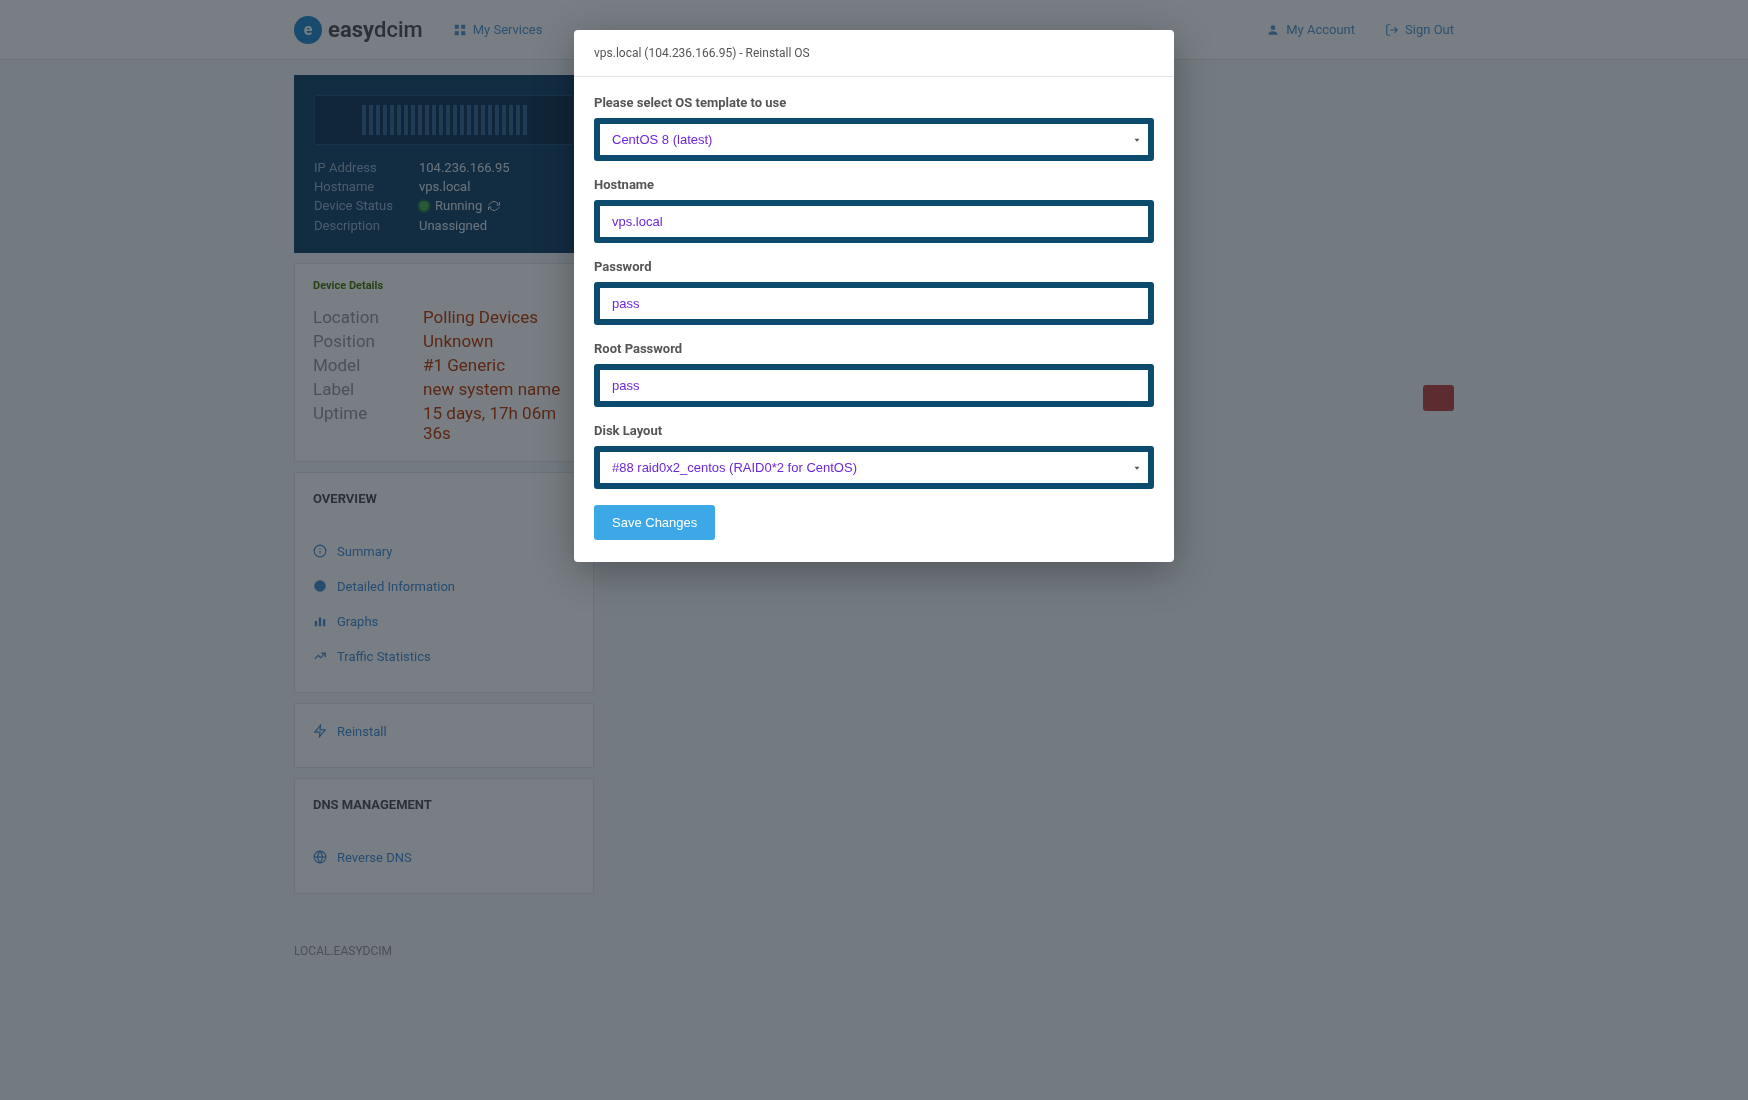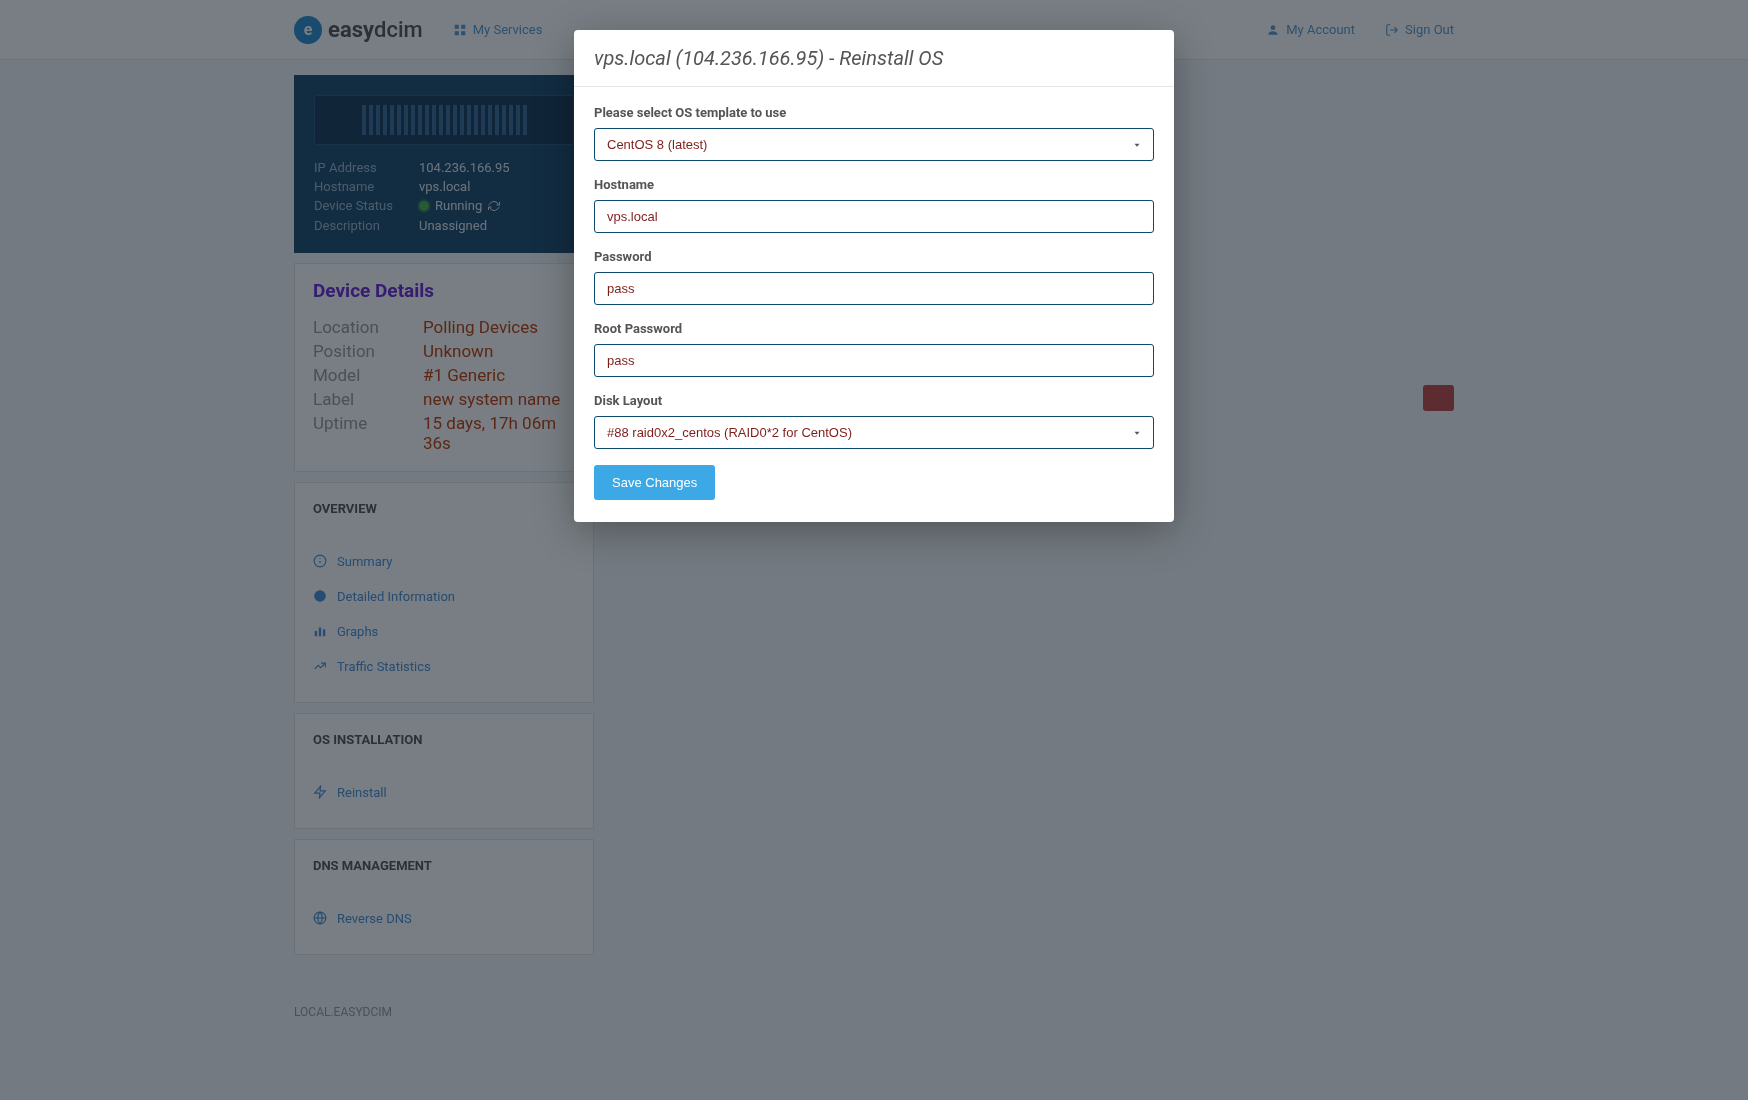--- a/index.html
+++ b/index.html
@@ -108,22 +108,22 @@
     .status-dot { width: 10px; height: 10px; background: #4caf50; border-radius: 50%; display: inline-block; box-shadow: 0 0 0 2px rgba(76,175,80,0.3); }
 
     .panel {
       background: #fff;
       border: 1px solid #e5e5e5;
       margin-top: 10px;
     }
     .panel-section-title {
       padding: 15px 18px;
       font-weight: 700;
-      color: #6d28d9;
-      font-size: 19px;
+      color: #4d7c0f;
+      font-size: 11px;
     }
     .details-grid {
       padding: 0 18px 18px;
       display: grid;
       grid-template-columns: 110px 1fr;
       row-gap: 4px;
       font-size: 17px;
     }
     .details-label { color: #999; }
     .details-value { color: #c2410c; }
@@ -186,23 +186,22 @@
     .modal {
       width: 600px;
       background: #fff;
       border-radius: 4px;
       margin-top: 30px;
       box-shadow: 0 10px 40px rgba(0,0,0,0.3);
     }
     .modal-header {
       padding: 16px 20px;
       border-bottom: 1px solid #e5e5e5;
-      font-size: 20px;
+      font-size: 12px;
       color: #555;
-      font-style: italic;
     }
     .modal-body {
       padding: 18px 20px 22px;
     }
     .modal-desc {
       color: #777;
       font-size: 13px;
       line-height: 1.5;
       margin-bottom: 18px;
     }
@@ -210,24 +209,24 @@
       display: block;
       font-weight: 700;
       color: #555;
       font-size: 13px;
       margin-bottom: 8px;
     }
     .form-group { margin-bottom: 16px; }
     .form-control, .form-select {
       width: 100%;
       padding: 8px 12px;
-      border: 1px solid #0c4a6e;
+      border: 6px solid #0c4a6e;
       border-radius: 3px;
       font-size: 13px;
-      color: #7f1d1d;
+      color: #6d28d9;
       background: #fff;
     }
     .form-select {
       appearance: none;
       position: relative;
     }
     .select-wrap { position: relative; }
     .select-caret {
       position: absolute;
       right: 12px;
@@ -381,21 +380,20 @@
           <svg class="icon-sm" viewBox="0 0 24 24" fill="none" stroke="currentColor" stroke-width="2">
               <polyline points="3 17 9 11 13 15 21 7"></polyline>
               <polyline points="14 7 21 7 21 14"></polyline>
             </svg>
           <span>Traffic Statistics</span>
         </div>
       </div>
     </div>
 
     <div class="panel">
-      <div class="panel-heading">OS INSTALLATION</div>
       <div class="sidebar-nav">
         <div class="sidebar-nav-item">
           <svg class="icon-sm" viewBox="0 0 24 24" fill="none" stroke="currentColor" stroke-width="2">
               <polygon points="13 2 3 14 12 14 11 22 21 10 12 10 13 2"></polygon>
             </svg>
           <span>Reinstall</span>
         </div>
       </div>
     </div>
 

